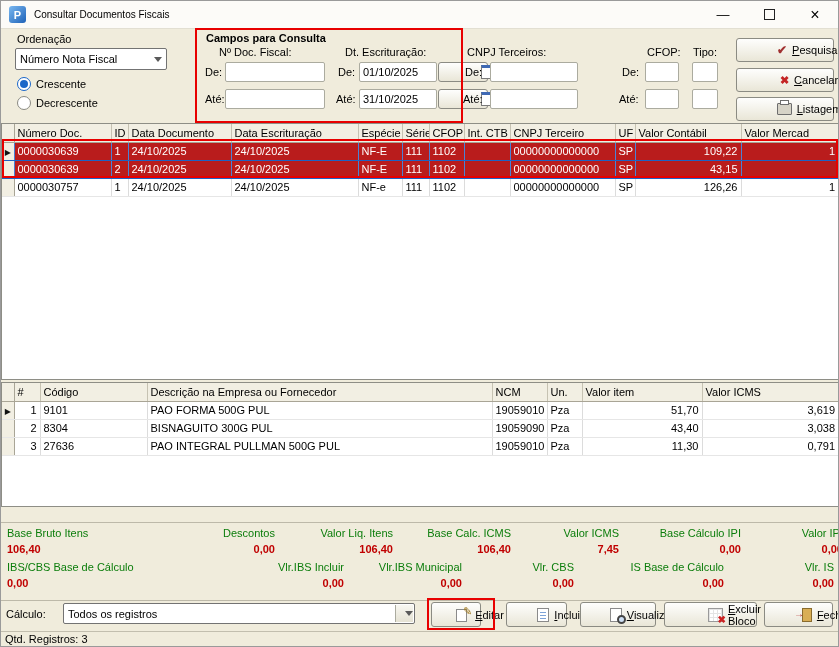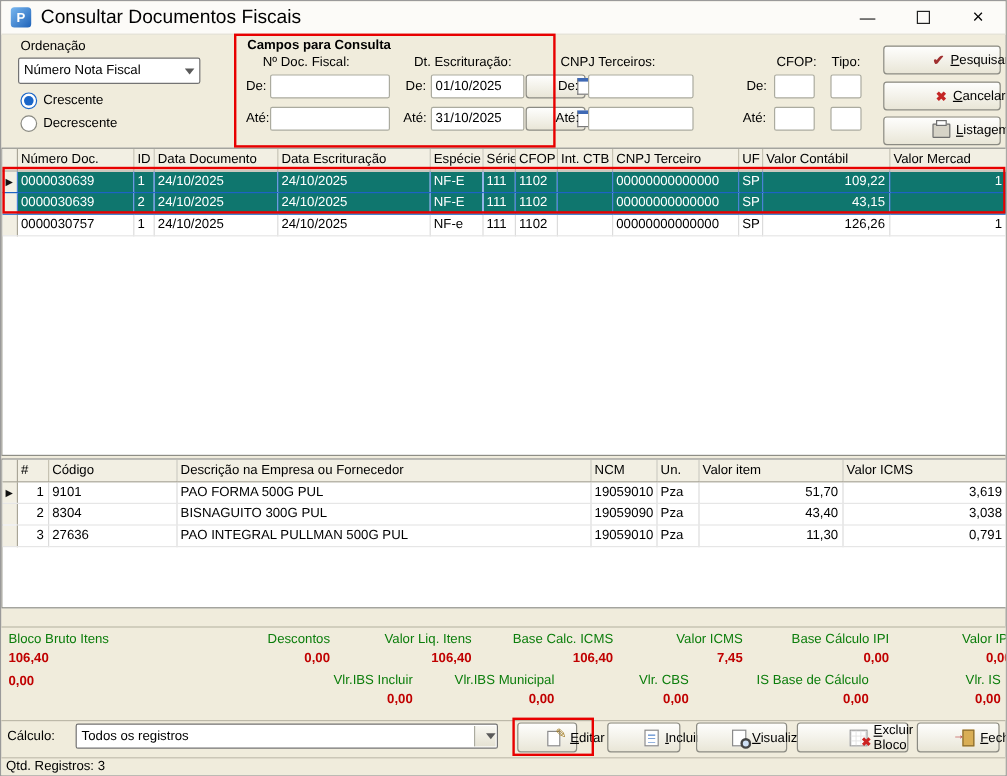--- a/index.html
+++ b/index.html
@@ -5,21 +5,21 @@
   html,body{margin:0;padding:0;background:#777;}
   #app{position:relative;width:839px;height:647px;background:#f0ecdc;
        font-family:"Liberation Sans",sans-serif;font-size:11px;color:#000;
        border:1px solid #9a9a9a;box-sizing:border-box;overflow:hidden;}
 
   
   .titlebar{position:absolute;left:0;top:0;width:100%;height:28px;background:#fcfbf8;
             border-bottom:1px solid #e2dfd2;display:flex;align-items:center;padding:0 0 0 8px;box-sizing:border-box;}
   .app-icon{width:17px;height:17px;border-radius:3px;background:linear-gradient(135deg,#7ab8f0,#1e62b8);
             color:#fff;font-weight:bold;display:inline-flex;align-items:center;justify-content:center;font-size:11px;}
-  .title{margin-left:8px;font-size:16px;}
+  .title{margin-left:8px;font-size:10px;}
   .win-controls{margin-left:auto;display:flex;height:28px;}
   .win-btn{width:46px;height:28px;display:flex;align-items:center;justify-content:center;font-size:13px;cursor:default;}
   .win-btn.close{font-size:16px;}
   .maxbox{width:9px;height:9px;border:1px solid #222;display:inline-block;}
 
   
   .lbl{position:absolute;white-space:nowrap;}
   .tinput{position:absolute;height:20px;background:#fff;border:1px solid #abab9f;box-sizing:border-box;
           font:11px "Liberation Sans",sans-serif;padding:0 3px;border-radius:2px;}
   .combo{position:absolute;background:#fff;border:1px solid #737373;box-sizing:border-box;border-radius:2px;
@@ -64,21 +64,21 @@
 
   
   .grid{position:absolute;background:#fff;border:1px solid #8e8e86;box-sizing:border-box;overflow:hidden;}
   .grid table{border-collapse:collapse;table-layout:fixed;width:100%;font-size:11px;}
   .grid th{background:#f2efe3;border-right:1px solid #c6c2b2;border-bottom:1px solid #a9a596;
            font-weight:normal;text-align:left;padding:1px 3px;height:18px;box-sizing:border-box;
            white-space:nowrap;overflow:hidden;}
   .grid td{border-right:1px solid #dcdcdc;border-bottom:1px solid #e6e6e6;padding:1px 3px;height:18px;
            box-sizing:border-box;white-space:nowrap;overflow:hidden;}
   .grid td.ind,.grid th.ind{background:#f2efe3;border-right:1px solid #a9a596;text-align:center;padding:0;}
-  .grid tr.sel td{background:#0f766e;color:#fff;border-right-color:#4a82d6;border-bottom-color:#1d63c4;}
+  .grid tr.sel td{background:#b91c1c;color:#fff;border-right-color:#4a82d6;border-bottom-color:#1d63c4;}
   .grid tr.sel td.ind{background:#f2efe3;color:#000;}
   .ar{text-align:right;}
 
   
   .summary{position:absolute;left:0;top:521px;width:839px;height:79px;background:#f0ecdc;
            border-top:1px solid #bdb9a9;border-bottom:1px solid #bdb9a9;box-sizing:border-box;}
   .sumrow{display:grid;padding:3px 6px 0 6px;}
   .sumrow1{grid-template-columns:168px 100px 118px 118px 108px 122px 102px 1fr;}
   .sumrow2{grid-template-columns:225px 112px 118px 112px 150px 110px 1fr;}
   .sumcell{text-align:right;overflow:hidden;white-space:nowrap;}
@@ -311,21 +311,21 @@
           <td class="ar">11,30</td>
           <td class="ar">0,791</td>
         </tr>
       </tbody>
     </table>
   </div>
 
   <div class="summary">
     <div class="sumrow sumrow1">
       <div class="sumcell left">
-        <div class="slabel">Bloco Bruto Itens</div>
+        <div class="slabel">Base Bruto Itens</div>
         <div class="svalue">106,40</div>
       </div>
       <div class="sumcell">
         <div class="slabel">Descontos</div>
         <div class="svalue">0,00</div>
       </div>
       <div class="sumcell">
         <div class="slabel">Valor Liq. Itens</div>
         <div class="svalue">106,40</div>
       </div>
@@ -345,20 +345,21 @@
         <div class="slabel">Valor IPI</div>
         <div class="svalue">0,00</div>
       </div>
       <div class="sumcell">
         <div class="slabel">B.C. Subs</div>
         <div class="svalue"></div>
       </div>
     </div>
     <div class="sumrow sumrow2">
       <div class="sumcell left">
+        <div class="slabel">IBS/CBS Base de Cálculo</div>
         <div class="svalue">0,00</div>
       </div>
       <div class="sumcell">
         <div class="slabel">Vlr.IBS Incluir</div>
         <div class="svalue">0,00</div>
       </div>
       <div class="sumcell">
         <div class="slabel">Vlr.IBS Municipal</div>
         <div class="svalue">0,00</div>
       </div>

